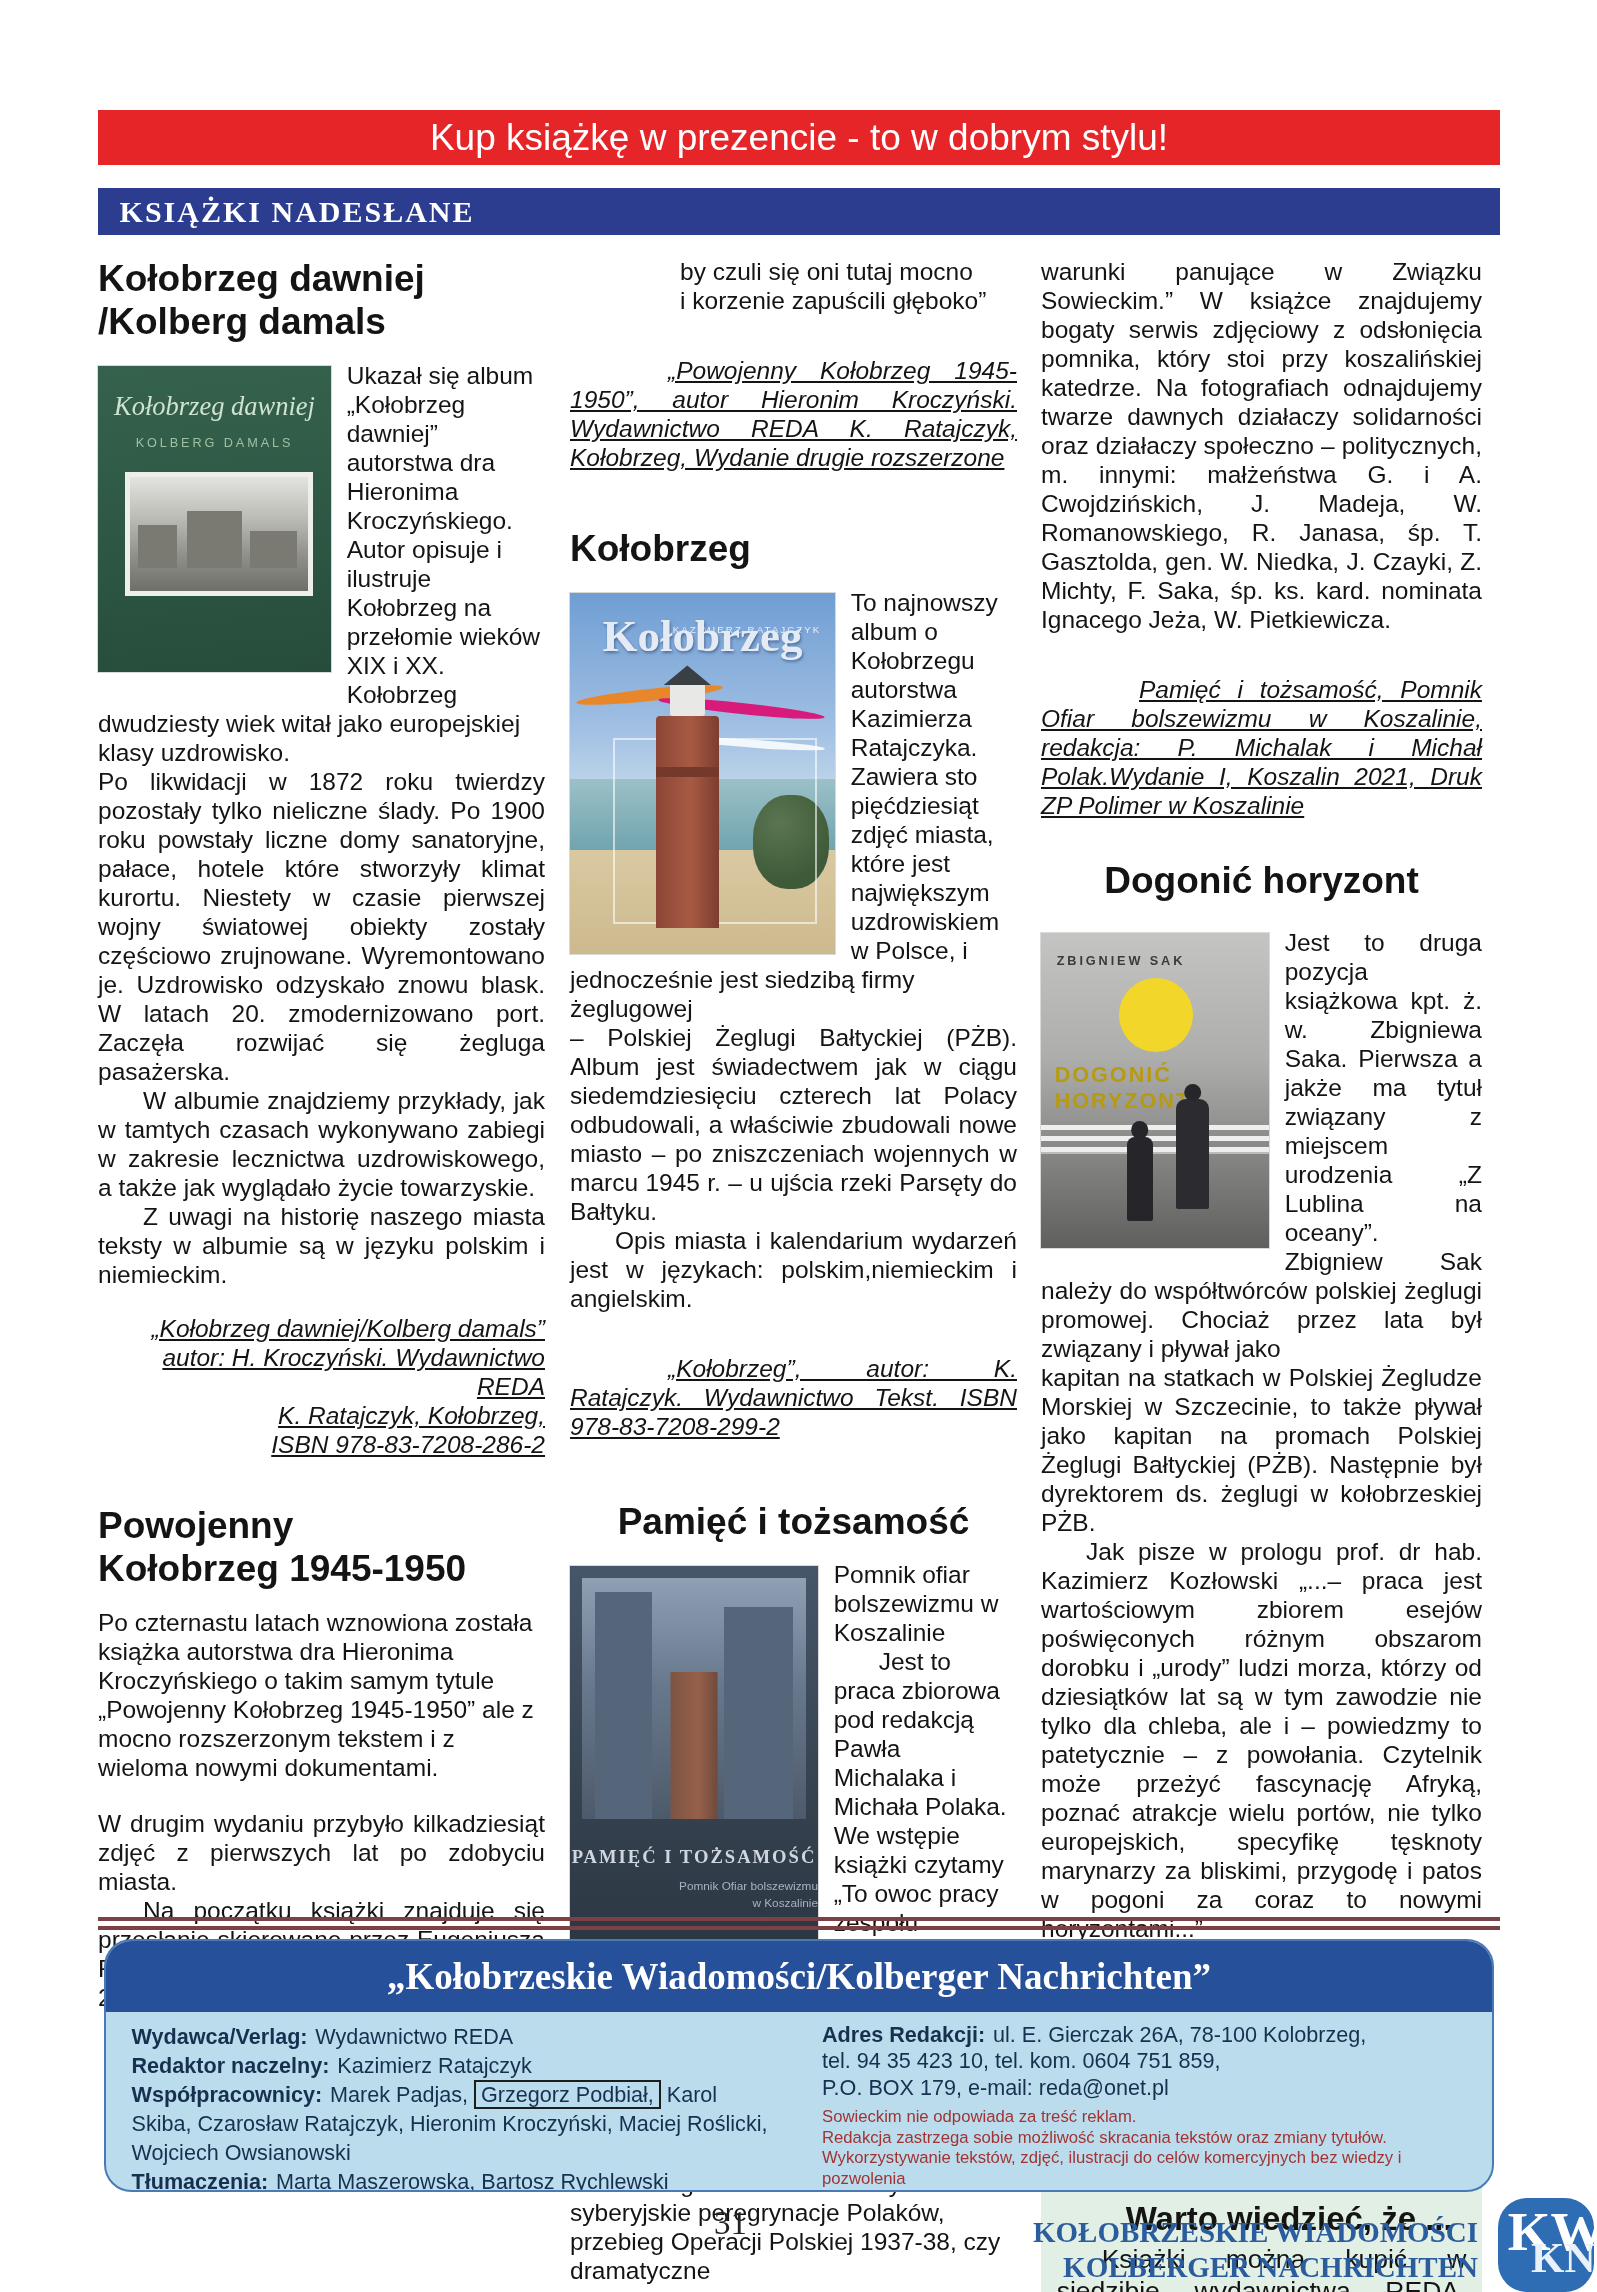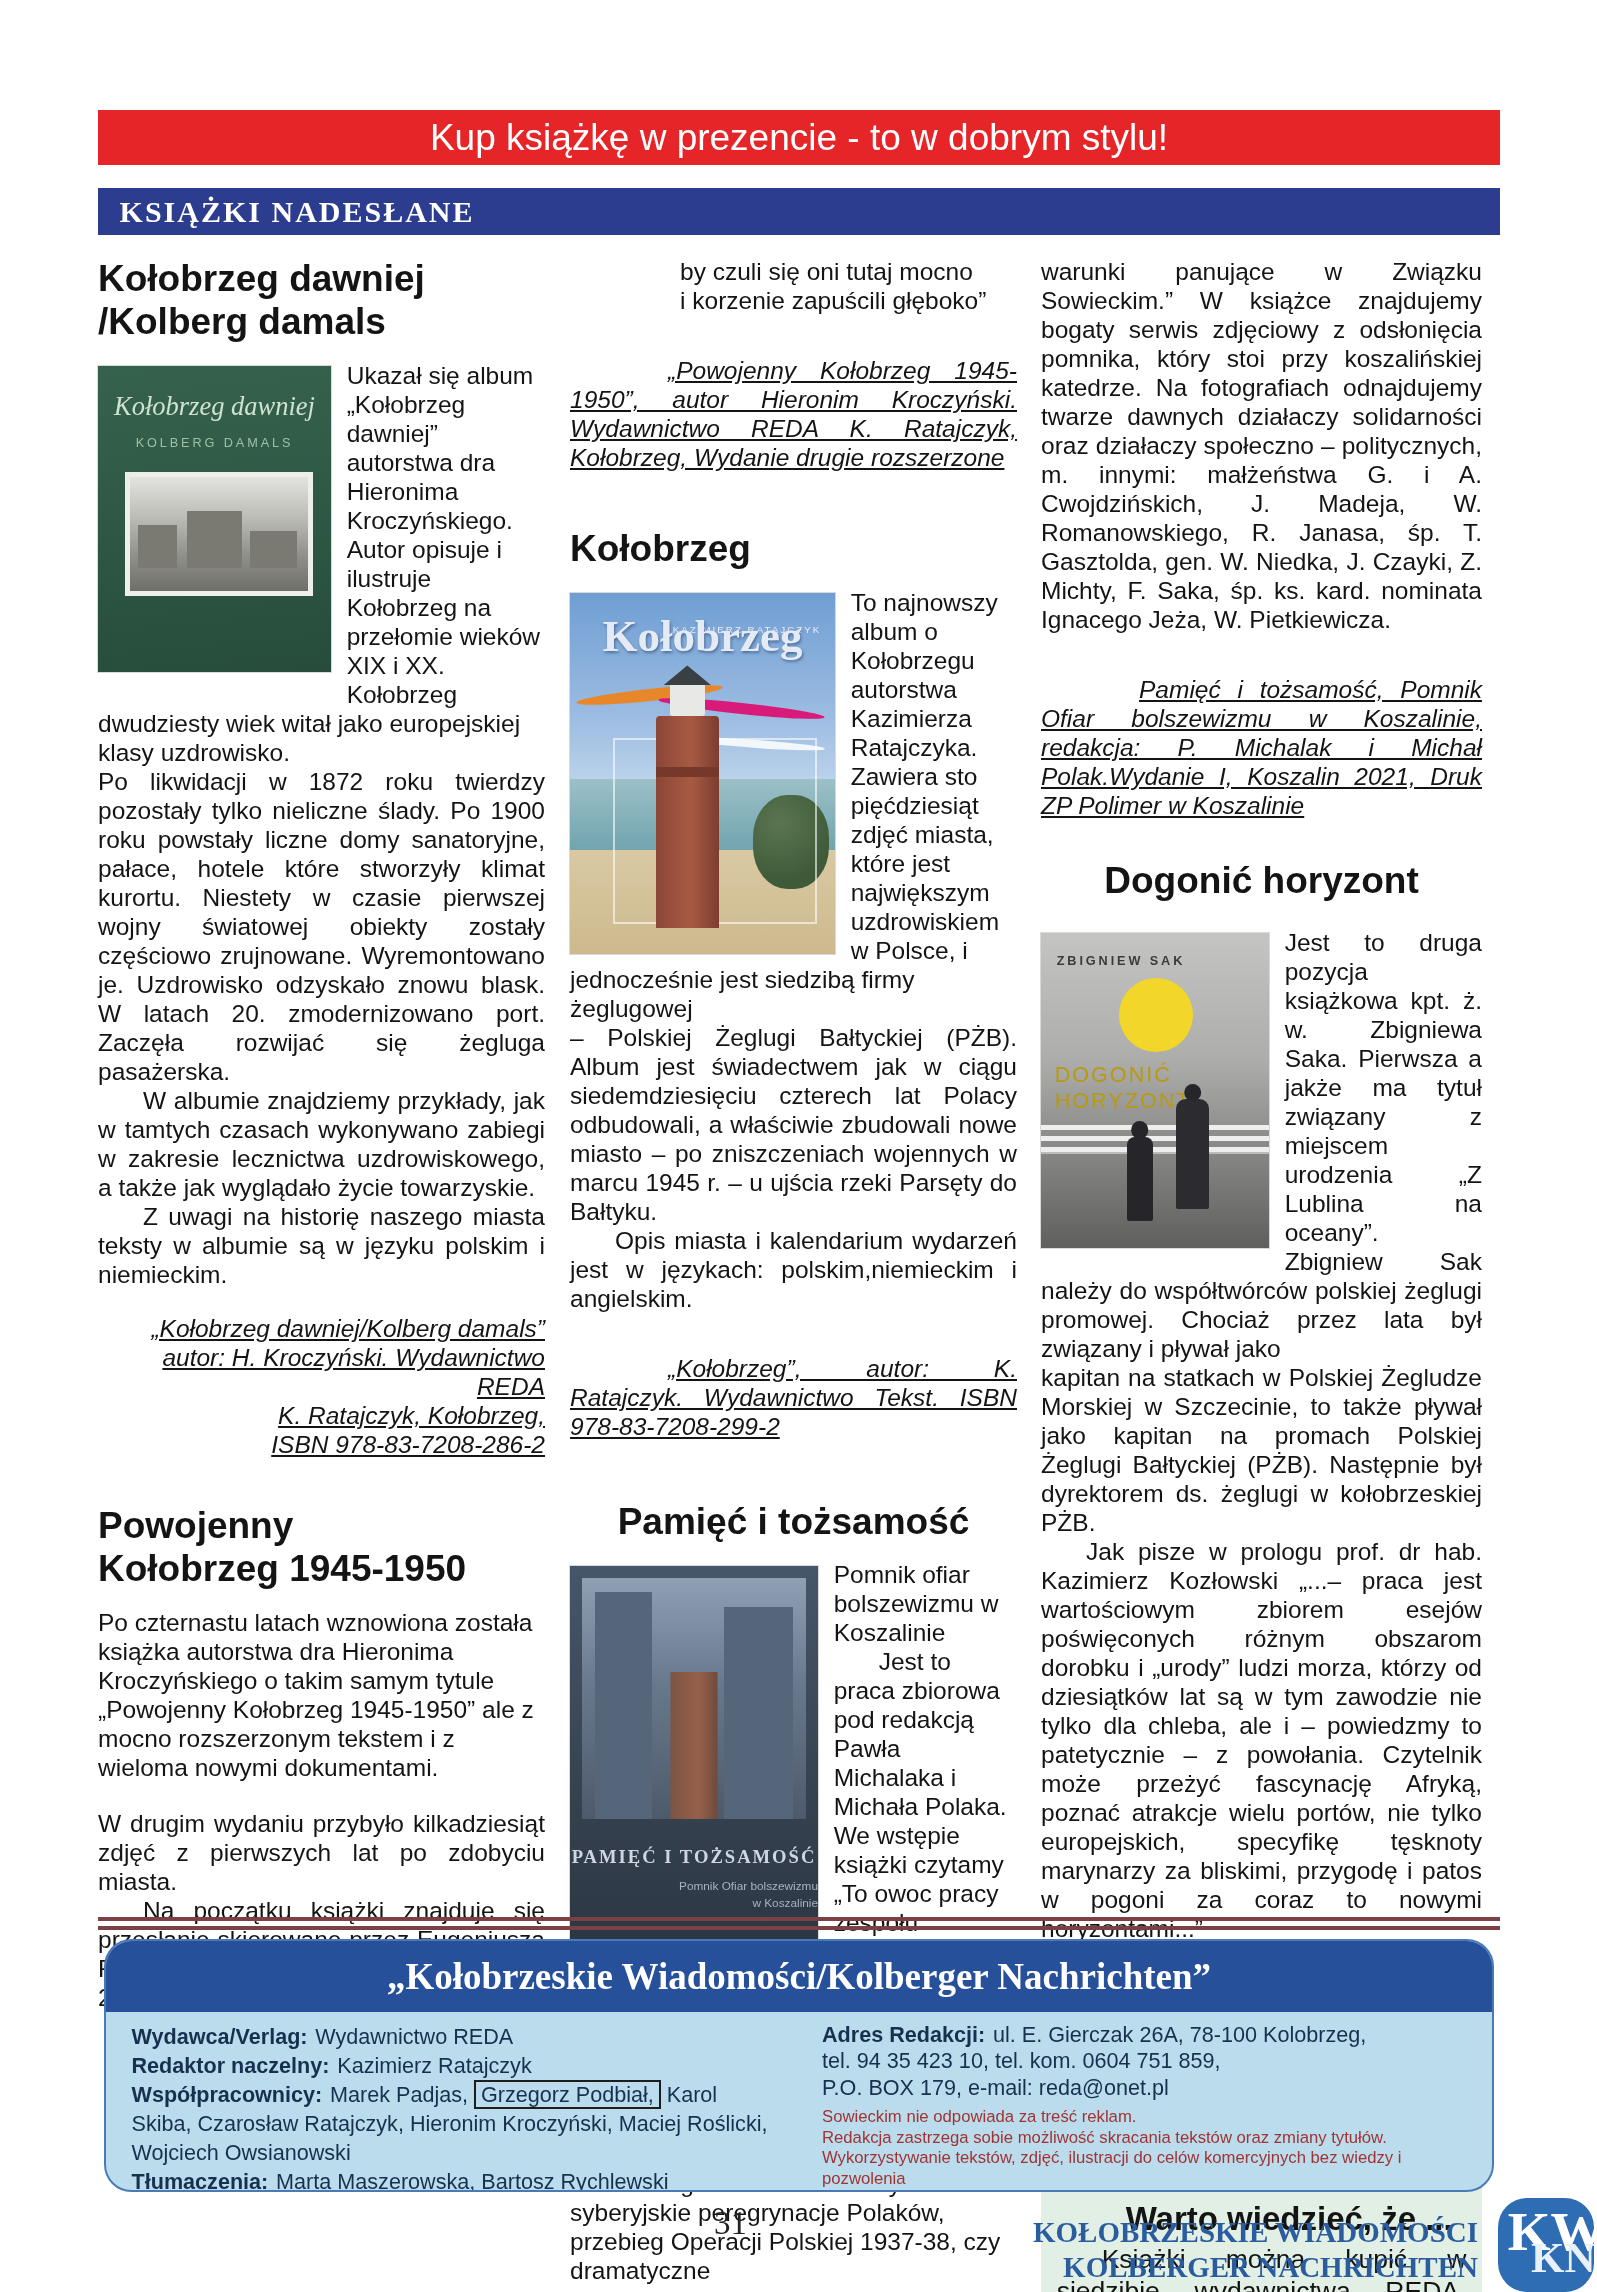--- a/index.html
+++ b/index.html
@@ -89,21 +89,21 @@
     background:linear-gradient(90deg,#7c5444 0%,#97604a 60%,#6e4a3c 100%);}
   .pm-title{position:absolute;left:0;right:0;top:276px;text-align:center;color:#cfd6df;
     font-family:"Liberation Serif", serif;font-weight:bold;font-size:18.6px;letter-spacing:2px;}
   .pm-sub{position:absolute;left:0;right:0;top:312px;text-align:right;color:#a8b2c0;font-size:11.8px;line-height:16.7px;}
 
   
   .cov-dogonic{width:228px;height:315px;background:
     linear-gradient(180deg,#c4c4c2 0%,#adadab 40%,#868684 70%,#5f5f5d 100%);}
   .dg-author{position:absolute;left:15.7px;top:13.7px;color:#3c3c36;font-size:12.7px;font-weight:bold;letter-spacing:2.9px;}
   .dg-sun{position:absolute;left:78px;top:45px;width:74px;height:74px;border-radius:50%;background:#f2d629;}
-  .dg-title{position:absolute;left:13.7px;top:129px;color:#b89a10;font-weight:normal;font-size:21.6px;
+  .dg-title{position:absolute;left:13.7px;top:129px;color:#b89a10;font-weight:bold;font-size:21.6px;
     line-height:25.5px;letter-spacing:2px;}
   .dg-stripes{position:absolute;left:0;top:192px;width:100%;}
   .dg-stripes div{height:4.9px;background:rgba(255,255,255,.85);margin-bottom:5.9px;}
   .dg-fig1{position:absolute;left:86px;bottom:27.4px;width:25.5px;height:84px;background:#26262a;border-radius:7.8px 7.8px 2px 2px;}
   .dg-fig1:before,.dg-fig2:before{content:"";position:absolute;left:50%;top:-15.7px;transform:translateX(-50%);
     width:17.6px;height:17.6px;border-radius:50%;background:#26262a;}
   .dg-fig2{position:absolute;left:135px;bottom:39px;width:33px;height:110px;background:#2c2c30;border-radius:9.8px 9.8px 2px 2px;}
   .dg-rail{position:absolute;left:0;bottom:94px;width:100%;height:2.9px;background:rgba(240,240,240,.5);}
 
   

